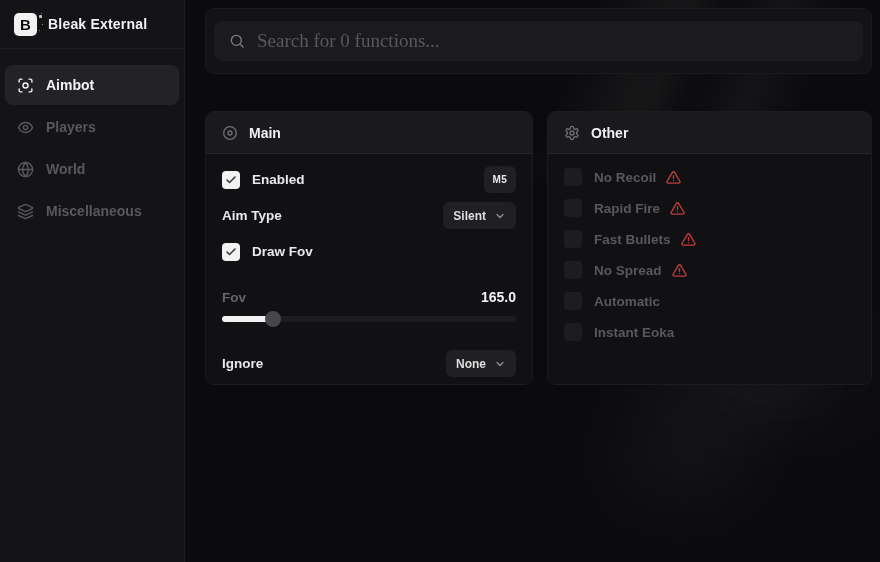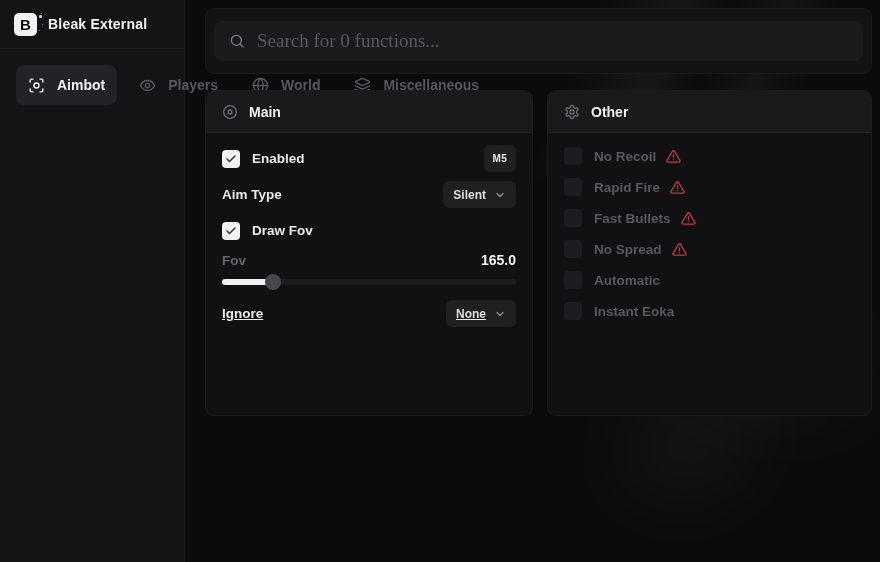--- a/index.html
+++ b/index.html
@@ -58,21 +58,21 @@
     width:23px;height:23px;border-radius:5px;background:var(--fill);
     display:flex;align-items:center;justify-content:center;
     font-weight:bold;font-size:15px;color:#0d0d0f;position:relative;
   }
   .logo::after{ 
     content:"";position:absolute;right:-5px;top:2px;width:3px;height:3px;border-radius:1px;
     background:rgba(255,255,255,.75);
     box-shadow:2px 8px 0 -1px rgba(255,255,255,.5), -1px 14px 0 -1px rgba(255,255,255,.4), 1px -3px 0 -1px rgba(255,255,255,.45);
   }
   .app-title{font-size:14px;font-weight:700;color:#f1f1f3;letter-spacing:.2px;}
-  .nav{padding:16px 16px;display:flex;flex-direction:row;gap:10px;}
+  .nav{padding:16px 5px;display:flex;flex-direction:column;gap:2px;}
   .nav-item{
     height:40px;border-radius:8px;display:flex;align-items:center;gap:12px;
     padding:0 12px;color:var(--txt-dim);font-size:14px;font-weight:600;
     cursor:pointer;
   }
   .nav-item.active{background:var(--raised2);color:#f2f2f4;}
   .nav-item .ni{color:inherit;}
 
   
   .search-wrap{
@@ -84,44 +84,44 @@
     flex:1;height:40px;background:#1b1b1e;border-radius:8px;
     display:flex;align-items:center;gap:12px;padding:0 15px;
   }
   .search-box input{
     flex:1;background:transparent;border:none;outline:none;
     color:#d6d6d9;font-size:19px;font-family:Liberation Serif, serif;
   }
   .search-box input::placeholder{color:var(--txt-dim);}
 
   .panel{
-    position:absolute;top:90px;height:326px;background:var(--panel);
+    position:absolute;top:111px;height:274px;background:var(--panel);
     border:1px solid var(--border-soft);border-radius:9px;z-index:2;
     overflow:hidden;
   }
   .panel-main{left:205px;width:328px;}
   .panel-other{left:547px;width:325px;}
   .panel-header{
     height:42px;background:var(--panel-head);
     border-bottom:1px solid rgba(255,255,255,.05);
     display:flex;align-items:center;gap:11px;padding:0 16px;
   }
   .panel-header .ph-icon{color:#6f6f74;}
   .panel-title{font-size:14px;font-weight:700;color:#f0f0f2;}
 
   .panel-body{padding:12px 16px 0;}
 
   .row{display:flex;align-items:center;}
   .row .grow{flex:1;}
   .r-enabled{height:27px;}
   .r-aimtype{height:27px;margin-top:9px;}
   .r-drawfov{height:27px;margin-top:9px;}
-  .r-fovlabel{height:20px;margin-top:6px;}
+  .r-fovlabel{height:20px;margin-top:22px;}
   .r-slider{height:16px;margin-top:4px;position:relative;}
-  .r-ignore{height:27px;margin-top:10px;text-decoration:underline;}
+  .r-ignore{height:27px;margin-top:23px;}
   .r-hitbox{height:27px;margin-top:13px;}
 
   .chk{
     width:18px;height:18px;border-radius:4px;background:#202024;
     display:flex;align-items:center;justify-content:center;flex:none;
     cursor:pointer;
   }
   .chk.on{background:var(--fill);}
   .chk .tick{visibility:hidden;}
   .chk.on .tick{visibility:visible;}

